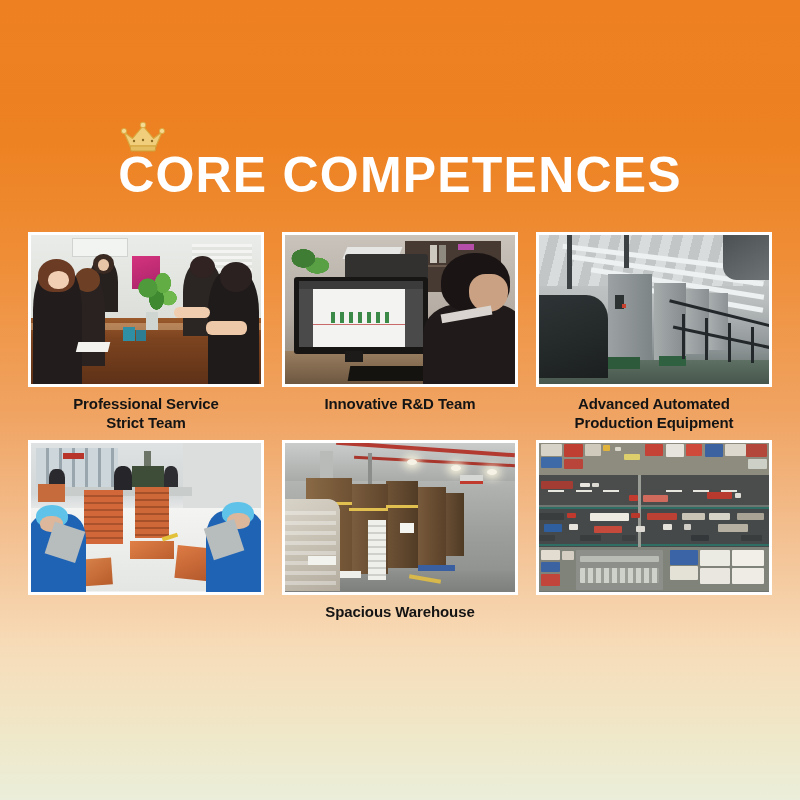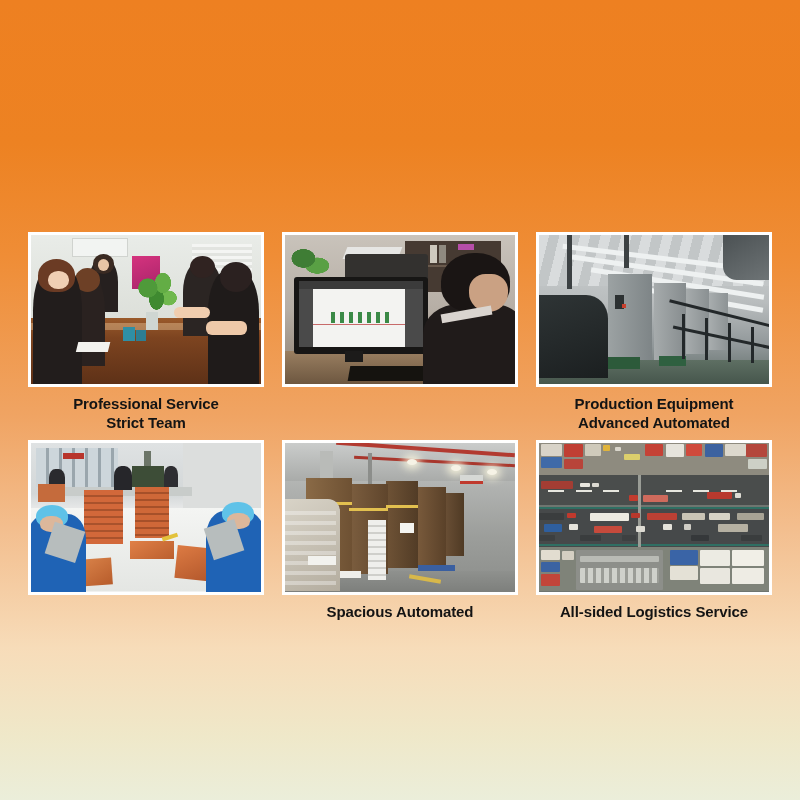--- a/index.html
+++ b/index.html
@@ -270,20 +270,35 @@
   .s6 .medstripe2 { position:absolute; left:0; top:68%; width:100%; height:2px; background:#2f6f63; }
   .s6 .divider { position:absolute; left:43%; top:22%; width:1.4%; height:48%; background:#9a9d96; }
   .s6 .veh { position:absolute; border-radius:1px; }
   .s6 .ctn { position:absolute; border-radius:1px; }
 </style>
 </head>
 <body>
 
 <div class="page">
 
+  <div class="title-wrap">
+    <span class="title-inner">
+      <svg class="crown-icon" viewBox="0 0 46 34" aria-hidden="true">
+        <path d="M4 12 L10 26 L36 26 L42 12 L33.5 18.5 L23 6 L12.5 18.5 Z" fill="#F0CE7B" stroke="#D8A93F" stroke-width="1.1" stroke-linejoin="round"></path>
+        <path d="M10 26 L36 26 L35 31 L11 31 Z" fill="#E6BE62" stroke="#D0A13A" stroke-width="1"></path>
+        <circle cx="4" cy="11" r="2.6" fill="#F5DA93" stroke="#D8A93F" stroke-width="0.9"></circle>
+        <circle cx="23" cy="5" r="2.8" fill="#F5DA93" stroke="#D8A93F" stroke-width="0.9"></circle>
+        <circle cx="42" cy="11" r="2.6" fill="#F5DA93" stroke="#D8A93F" stroke-width="0.9"></circle>
+        <circle cx="14" cy="21" r="1.2" fill="#8A6A22"></circle>
+        <circle cx="23" cy="20" r="1.2" fill="#8A6A22"></circle>
+        <circle cx="32" cy="21" r="1.2" fill="#8A6A22"></circle>
+      </svg>
+      <span class="page-title">CORE COMPETENCES</span>
+    </span>
+  </div>
 
   <div class="grid">
 
     <div class="card">
       <div class="thumb">
         <div class="scene s1">
           <div class="wall"></div>
             <div class="ac"></div>
             <div class="blind"></div>
             <div class="poster"></div>
@@ -336,20 +351,23 @@
           <div class="art"></div>
             <div class="artln"></div>
             <div class="stand"></div>
           <div class="kb"></div>
           <div class="manb"></div>
             <div class="manh"></div>
             <div class="face"></div>
             <div class="collar"></div>
         </div>
       </div>
+      <div class="caption">
+        <span class="ln">Innovative R&amp;D Team</span>
+      </div>
     </div>
 
     <div class="card">
       <div class="thumb">
         <div class="scene s3">
           <div class="ceil"></div>
           <div class="beam b1"></div>
             <div class="beam b2"></div>
             <div class="beam b3"></div>
             <div class="beam b4"></div>
@@ -368,22 +386,22 @@
           <div class="dark"></div>
           <div class="rail"></div>
             <div class="rail2"></div>
           <div class="stile st1"></div>
             <div class="stile st2"></div>
             <div class="stile st3"></div>
             <div class="stile st4"></div>
         </div>
       </div>
       <div class="caption">
+        <span class="ln">Advanced Automated</span>
         <span class="ln">Production Equipment</span>
-        <span class="ln">Advanced Automated</span>
       </div>
     </div>
 
     <div class="card">
       <div class="thumb">
         <div class="scene s4">
           <div class="win"></div>
             <div class="wallR"></div>
             <div class="redbar"></div>
           <div class="machp"></div>
@@ -437,21 +455,21 @@
             <div class="strap sp3"></div>
           <div class="wrap1"></div>
             <div class="wrap1s"></div>
           <div class="whitestack"></div>
           <div class="tag1"></div>
             <div class="tag2"></div>
             <div class="tag3"></div>
         </div>
       </div>
       <div class="caption">
-        <span class="ln">Spacious Automated</span>
+        <span class="ln">Spacious Warehouse</span>
       </div>
     </div>
 
     <div class="card">
       <div class="thumb">
         <div class="scene s6">
           <div class="rowtop"></div>
             <div class="road1"></div>
             <div class="road2"></div>
             <div class="rowbot"></div>
@@ -518,19 +536,16 @@
           <div class="ctn" style="left:18%;top:76%;width:34%;height:4%;background:#b9bbb5"></div>
           <div class="ctn" style="left:18%;top:84%;width:34%;height:10%;background:repeating-linear-gradient(to right,#cfd1cb 0 5px,#9b9d97 5px 8px)"></div>
           <div class="ctn" style="left:57%;top:72%;width:12%;height:10%;background:#3a64a6"></div>
           <div class="ctn" style="left:57%;top:83%;width:12%;height:9%;background:#e4e1d6"></div>
           <div class="ctn" style="left:70%;top:72%;width:13%;height:11%;background:#ecebe3"></div>
           <div class="ctn" style="left:70%;top:84%;width:13%;height:11%;background:#e9e7df"></div>
           <div class="ctn" style="left:84%;top:72%;width:14%;height:11%;background:#f1efe7"></div>
           <div class="ctn" style="left:84%;top:84%;width:14%;height:11%;background:#eeece4"></div>
         </div>
       </div>
-      <div class="caption">
-        <span class="ln">All-sided Logistics Service</span>
-      </div>
     </div>
 
   </div>
 </div>
 
 </body></html>

